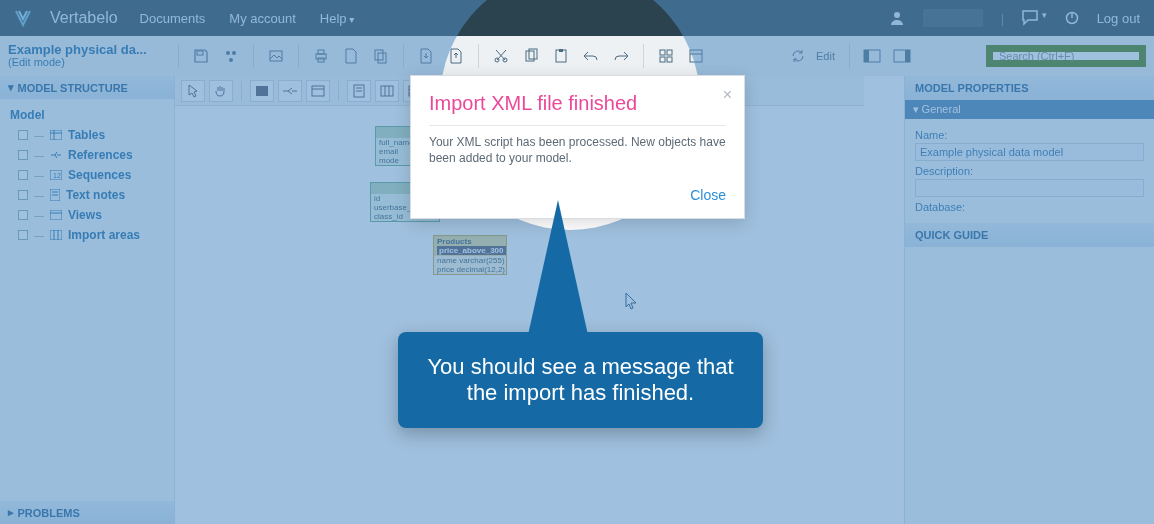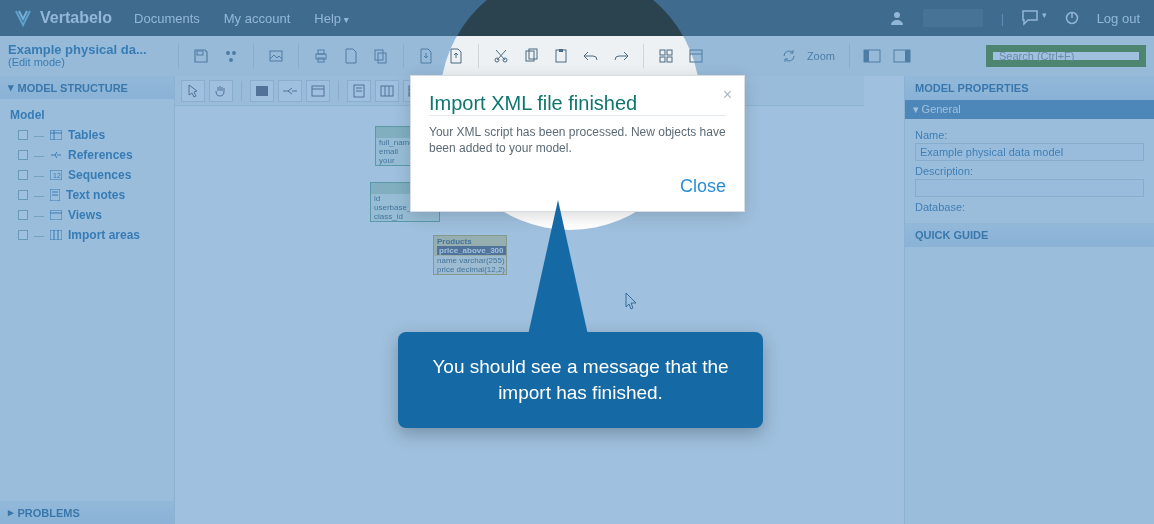--- a/index.html
+++ b/index.html
@@ -2,21 +2,21 @@
 <html><head>
 <meta charset="utf-8">
 <style>
 * { margin: 0; padding: 0; box-sizing: border-box; font-family: Arial, sans-serif; }
 body { width: 1154px; height: 524px; position: relative; overflow: hidden; background: #fff; }
 
 
 .app { width: 100%; height: 100%; position: absolute; }
 
 .topbar { height: 36px; background: #2a434f; display: flex; align-items: center; color: #dfe9ee; font-size: 13px; padding: 0 14px; gap: 22px; }
-.logo { display: flex; align-items: center; gap: 8px; font-size: 16px; font-weight: 700; }
+.logo { display: flex; align-items: center; gap: 18px; font-size: 16px; font-weight: 400; }
 .logo svg { flex: none; }
 .topbar .nav { display: flex; gap: 24px; }
 .topbar .spacer { flex: 1; }
 .topbar .right { display: flex; align-items: center; gap: 18px; }
 .topbar .right .icon { display: inline-flex; }
 .username-box { width: 60px; height: 18px; background: #3b5560; border-radius: 2px; }
 .help-down::after { content: " ▾"; font-size: 10px; }
 
 .toolbar { height: 40px; background: #eef1f3; display: flex; align-items: center; padding: 0 8px; color: #1a72b2; font-size: 12px; gap: 6px; }
 .toolbar .title-block { width: 160px; line-height: 13px; }
@@ -56,28 +56,28 @@
 .rp-sub { background: #4b7fae; color: #fff; font-size: 11px; padding: 3px 8px; }
 .rp-body { padding: 6px 10px; font-size: 11px; color: #2a6ea8; }
 .rp-body .fld-lbl { margin-top: 4px; }
 .rp-body input { width: 100%; border: 1px solid #c7d3dc; background: #f3f7fa; font-size: 11px; padding: 2px 4px; color: #2a6ea8; margin-top: 2px; }
 
 
 .spotlight { position: absolute; left: 440px; top: -30px; width: 260px; height: 260px; border-radius: 50%; box-shadow: 0 0 0 1200px rgba(80,140,195,0.55); z-index: 60; pointer-events: none; }
 
 
 .modal { position: absolute; left: 410px; top: 75px; width: 335px; background: #fff; border: 1px solid #d7dde2; box-shadow: 0 4px 16px rgba(0,0,0,0.15); z-index: 70; padding: 16px 18px 14px 18px; }
-.modal .m-title { font-size: 20px; color: #0f766e; font-weight: 400; margin-bottom: 8px; border-bottom: 1px solid #e3e8ec; }
+.modal .m-title { font-size: 20px; color: #ec4899; font-weight: 400; margin-bottom: 8px; border-bottom: 1px solid #e3e8ec; padding-bottom: 10px; }
 .modal .m-close { position: absolute; right: 12px; top: 10px; color: #aeb7bf; font-size: 16px; cursor: pointer; }
 .modal .m-body { font-size: 12px; color: #5c6a76; line-height: 16px; }
 .modal .m-actions { text-align: right; margin-top: 20px; }
-.modal .m-btn { color: #2a8ed6; font-size: 18px; background: none; border: none; cursor: pointer; text-align: center; }
-
-
-.callout { position: absolute; left: 398px; top: 332px; width: 365px; background: #156aa5; color: #fff; border-radius: 8px; padding: 22px 23px; z-index: 80; text-align: center; font-size: 19px; line-height: 26px; box-shadow: 0 6px 18px rgba(0,0,0,0.25); }
+.modal .m-btn { color: #2a8ed6; font-size: 14px; background: none; border: none; cursor: pointer; text-align: center; }
+
+
+.callout { position: absolute; left: 398px; top: 332px; width: 365px; background: #156aa5; color: #fff; border-radius: 8px; padding: 22px 23px; z-index: 80; text-align: center; font-size: 22px; line-height: 26px; box-shadow: 0 6px 18px rgba(0,0,0,0.25); }
 .callout svg.tail-shape { position: absolute; left: 120px; top: -132px; }
 
 </style>
 </head>
 <body>
 
 <div class="app">
 
   <div class="topbar">
     <div class="logo">
@@ -221,21 +221,21 @@
           <line x1="2" y1="6" x2="14" y2="6" stroke="#4b6b82"></line>
         </svg>
       </span>
     <div class="tb-spacer"></div>
     <span class="tb-icon">
         <svg width="16" height="16" viewBox="0 0 16 16">
           <path d="M3 8a5 5 0 019-3M13 8a5 5 0 01-9 3" fill="none" stroke="#4b6b82"></path>
           <path d="M12 2v3h-3M4 14v-3h3" fill="none" stroke="#4b6b82"></path>
         </svg>
       </span>
-    <span class="zoom-lbl">Zoom</span>
+    <span class="zoom-lbl">Edit</span>
     <span class="sep"></span>
     <span class="tb-icon">
         <svg width="18" height="14" viewBox="0 0 18 14">
           <rect x="1" y="1" width="16" height="12" fill="none" stroke="#4b6b82"></rect>
           <rect x="1" y="1" width="5" height="12" fill="#4b6b82"></rect>
         </svg>
       </span>
     <span class="tb-icon">
         <svg width="18" height="14" viewBox="0 0 18 14">
           <rect x="1" y="1" width="16" height="12" fill="none" stroke="#4b6b82"></rect>
@@ -375,21 +375,21 @@
               <rect x="1" y="1" width="12" height="10" fill="none" stroke="#556"></rect>
               <path d="M1 5l4-4M1 9l8-8M1 11l12-10M5 11l8-8M9 11l4-4" stroke="#556"></path>
             </svg>
           </span>
       </div>
 
       <div class="diagram-box" style="left:200px; top:50px; width:60px;">
         <div class="hdr">&nbsp;</div>
         <div class="row">full_name</div>
         <div class="row">email</div>
-        <div class="row">your</div>
+        <div class="row">mode</div>
       </div>
       <div class="diagram-box" style="left:195px; top:106px; width:70px;">
         <div class="hdr">&nbsp;</div>
         <div class="row">id</div>
         <div class="row">userbase_acc</div>
         <div class="row">class_id</div>
       </div>
       <div class="diagram-box" style="left:258px; top:159px; width:74px; border-color:#c9a84a; background:#fdf6e3;">
         <div class="hdr" style="background:#e8d79a;"><span>Products</span> <span style="background:#556;color:#fff;padding:0 2px;">price_above_300</span></div>
         <div class="row">name  varchar(255)</div>

